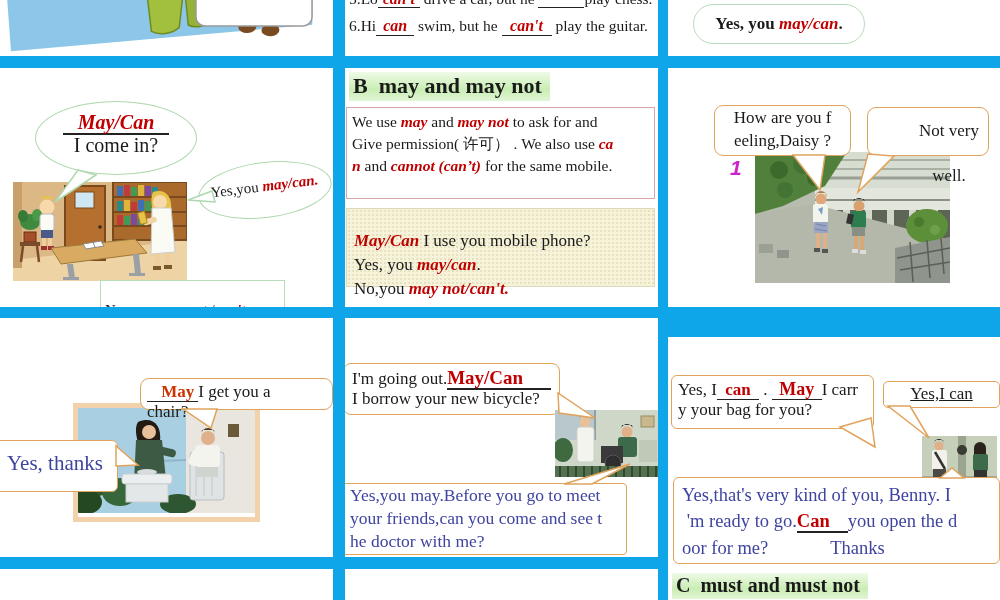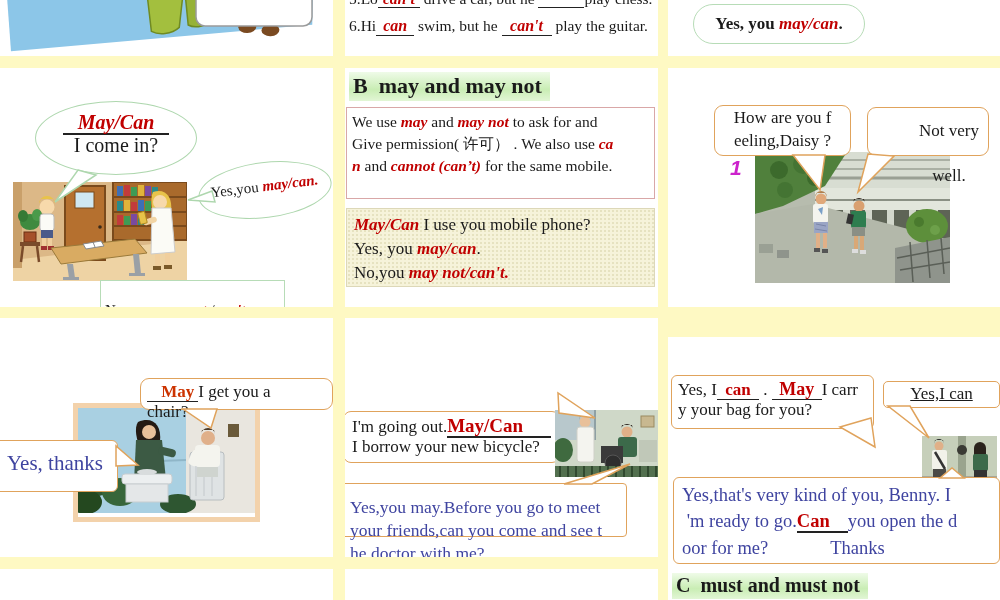--- a/index.html
+++ b/index.html
@@ -1,16 +1,16 @@
 <!DOCTYPE html>
 <html><head>
 <meta charset="utf-8">
 <style>
   html,body{margin:0;padding:0;background:#e6e6e6;}
-  #screen{position:relative;width:1000px;height:600px;background:#fef9c3;overflow:hidden;
+  #screen{position:relative;width:1000px;height:600px;background:#0ea5e9;overflow:hidden;
           font-family:"Liberation Serif","DejaVu Serif",serif;color:#1a1a1a;}
   .slide{position:absolute;background:#ffffff;overflow:hidden;}
   .abs{position:absolute;}
   [data-bind]{white-space:pre-wrap;}
   .ri{color:#c00000;font-weight:bold;font-style:italic;}
   .rb{color:#c00000;font-weight:bold;}
   .bl{display:inline-block;border-bottom:1.5px solid #222;text-align:center;line-height:1.05;vertical-align:baseline;}
   .bub{position:absolute;background:#fff;border:1.5px solid #e0a35c;border-radius:9px;box-sizing:border-box;}
   .ell{position:absolute;background:#fff;border:1.5px solid #aed7ae;border-radius:50%;box-sizing:border-box;text-align:center;}
   .gbox{position:absolute;background:#fff;border:1px solid #b7dcb7;box-sizing:border-box;}
@@ -144,21 +144,21 @@
 
   <div class="slide" style="left:345px;top:68px;width:313px;height:239px;">
     <div class="abs" style="left:4px;top:4px;">
       <span class="title-hl" data-bind="rule_slide.title">B  may and may not</span>
     </div>
     <div class="abs" style="left:1px;top:39px;width:309px;height:92px;border:1px solid #d9a7a7;box-sizing:border-box;padding:3px 5px;font-size:15.5px;line-height:1.42;">
       <div class="rline"><span data-bind="rule_slide.l1.t1">We use </span><span class="ri" data-bind="rule_slide.l1.r1">may</span><span data-bind="rule_slide.l1.t2"> and </span><span class="ri" data-bind="rule_slide.l1.r2">may not</span><span data-bind="rule_slide.l1.t3"> to ask for and</span></div>
       <div class="rline"><span data-bind="rule_slide.l2.t1">Give permission( 许可） . We also use </span><span class="ri" data-bind="rule_slide.l2.r1">ca</span></div>
       <div class="rline"><span class="ri" data-bind="rule_slide.l3.r1">n</span><span data-bind="rule_slide.l3.t1"> and </span><span class="ri" data-bind="rule_slide.l3.r2">cannot (can’t)</span><span data-bind="rule_slide.l3.t2"> for the same mobile.</span></div>
     </div>
-    <div class="abs" style="left:1px;top:140px;width:309px;height:79px;box-sizing:border-box;border:1px solid #ddd8b8;background-color:#f6f3da;background-image:radial-gradient(#e6e2c0 1px, transparent 1px);background-size:4px 4px;padding:4px 7px;font-size:17px;line-height:1.42;">
+    <div class="abs" style="left:1px;top:140px;width:309px;height:79px;box-sizing:border-box;border:1px solid #ddd8b8;background-color:#f6f3da;background-image:radial-gradient(#e6e2c0 1px, transparent 1px);background-size:4px 4px;padding:20px 7px;font-size:17px;line-height:1.42;">
       <div class="rline"><span class="ri" data-bind="rule_slide.e1.r1">May/Can</span><span data-bind="rule_slide.e1.t1"> I use you mobile phone?</span></div>
       <div class="rline"><span data-bind="rule_slide.e2.t1">Yes, you </span><span class="ri" data-bind="rule_slide.e2.r1">may/can</span><span data-bind="rule_slide.e2.t2">.</span></div>
       <div class="rline"><span data-bind="rule_slide.e3.t1">No,you </span><span class="ri" data-bind="rule_slide.e3.r1">may not/can't.</span></div>
     </div>
   </div>
 
   <div class="slide" style="left:668px;top:68px;width:332px;height:239px;">
     <svg class="abs" style="left:87px;top:84px;" width="195" height="131" viewBox="0 0 195 131">
       <rect x="0" y="0" width="195" height="131" fill="#b7bcae"></rect>
       <rect x="60" y="0" width="135" height="40" fill="#d8ddd2"></rect>
@@ -269,21 +269,21 @@
     <div class="bub" style="left:-8px;top:122px;width:126px;height:52px;font-size:21px;color:#3f44a0;padding:10px 0 0 14px;border-radius:6px;">
       <span data-bind="chair.b2">Yes, thanks</span>
     </div>
     <svg class="tailsvg" width="333" height="239">
       <polygon points="183,91 217,91 211,110" fill="#fff" stroke="#e0a35c" stroke-width="1.5"></polygon>
       <polygon points="116,128 116,148 138,147" fill="#fff" stroke="#e0a35c" stroke-width="1.5"></polygon>
     </svg>
   </div>
 
   <div class="slide" style="left:345px;top:318px;width:313px;height:239px;">
-    <div class="bub" style="left:-2px;top:45px;width:217px;height:52px;font-size:17px;padding:3px 0 0 8px;border-radius:8px;margin-top:48px;">
+    <div class="bub" style="left:-2px;top:45px;width:217px;height:52px;font-size:17px;padding:3px 0 0 8px;border-radius:8px;">
       <div class="rline"><span data-bind="bicycle.b1_t1">I'm going out.</span><span class="rb" style="font-size:19px;border-bottom:2px solid #222;padding-right:28px;" data-bind="bicycle.b1_red">May/Can</span></div>
       <div class="rline" data-bind="bicycle.b1_l2"> I borrow your new bicycle?</div>
     </div>
     <svg class="abs" style="left:210px;top:92px;" width="107" height="67" viewBox="0 0 107 67">
       <rect x="0" y="0" width="107" height="67" fill="#cfd8c8"></rect>
       <rect x="0" y="0" width="40" height="30" fill="#b8c8cc"></rect>
       <line x1="40" y1="0" x2="40" y2="30" stroke="#8fa0a4" stroke-width="2"></line>
       <rect x="86" y="6" width="13" height="11" fill="#c8b890" stroke="#9a8a60"></rect>
       <ellipse cx="8" cy="40" rx="10" ry="12" fill="#3f6a3f"></ellipse>
       <circle cx="30" cy="12" r="5.5" fill="#e8c09a"></circle>
@@ -305,21 +305,21 @@
           <line x1="45" y1="56" x2="45" y2="67"></line>
           <line x1="53" y1="56" x2="53" y2="67"></line>
           <line x1="61" y1="56" x2="61" y2="67"></line>
           <line x1="69" y1="56" x2="69" y2="67"></line>
           <line x1="77" y1="56" x2="77" y2="67"></line>
           <line x1="85" y1="56" x2="85" y2="67"></line>
           <line x1="93" y1="56" x2="93" y2="67"></line>
           <line x1="101" y1="56" x2="101" y2="67"></line>
       </g>
     </svg>
-    <div class="bub" style="left:-8px;top:165px;width:290px;height:54px;font-size:17.5px;color:#3f44a0;padding:12px 0 0 12px;border-radius:4px;line-height:1.3;">
+    <div class="bub" style="left:-8px;top:165px;width:290px;height:72px;font-size:17.5px;color:#3f44a0;padding:0 0 0 12px;border-radius:4px;line-height:1.3;">
       <div class="rline" data-bind="bicycle.b2_l1">Yes,you may.Before you go to meet</div>
       <div class="rline" data-bind="bicycle.b2_l2">your friends,can you come and see t</div>
       <div class="rline" data-bind="bicycle.b2_l3">he doctor with me?</div>
     </div>
     <svg class="tailsvg" width="313" height="239">
       <polygon points="213,75 214,95 250,100" fill="#fff" stroke="#e0a35c" stroke-width="1.5"></polygon>
       <polygon points="219,166 247,166 285,146" fill="#fff" stroke="#e0a35c" stroke-width="1.5"></polygon>
     </svg>
   </div>
 

